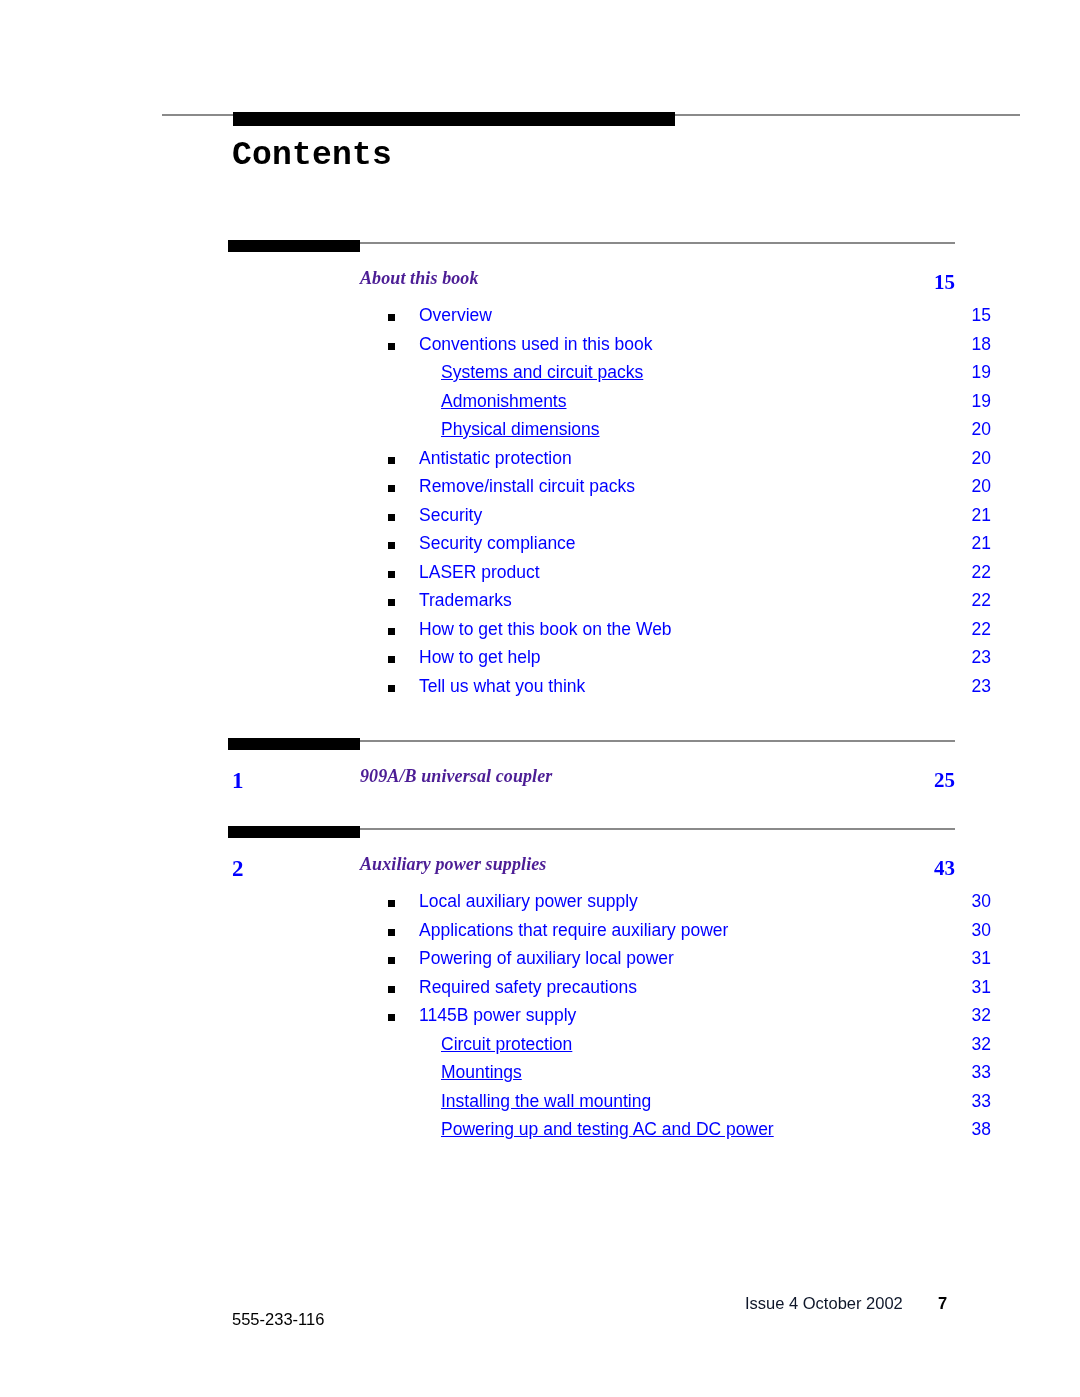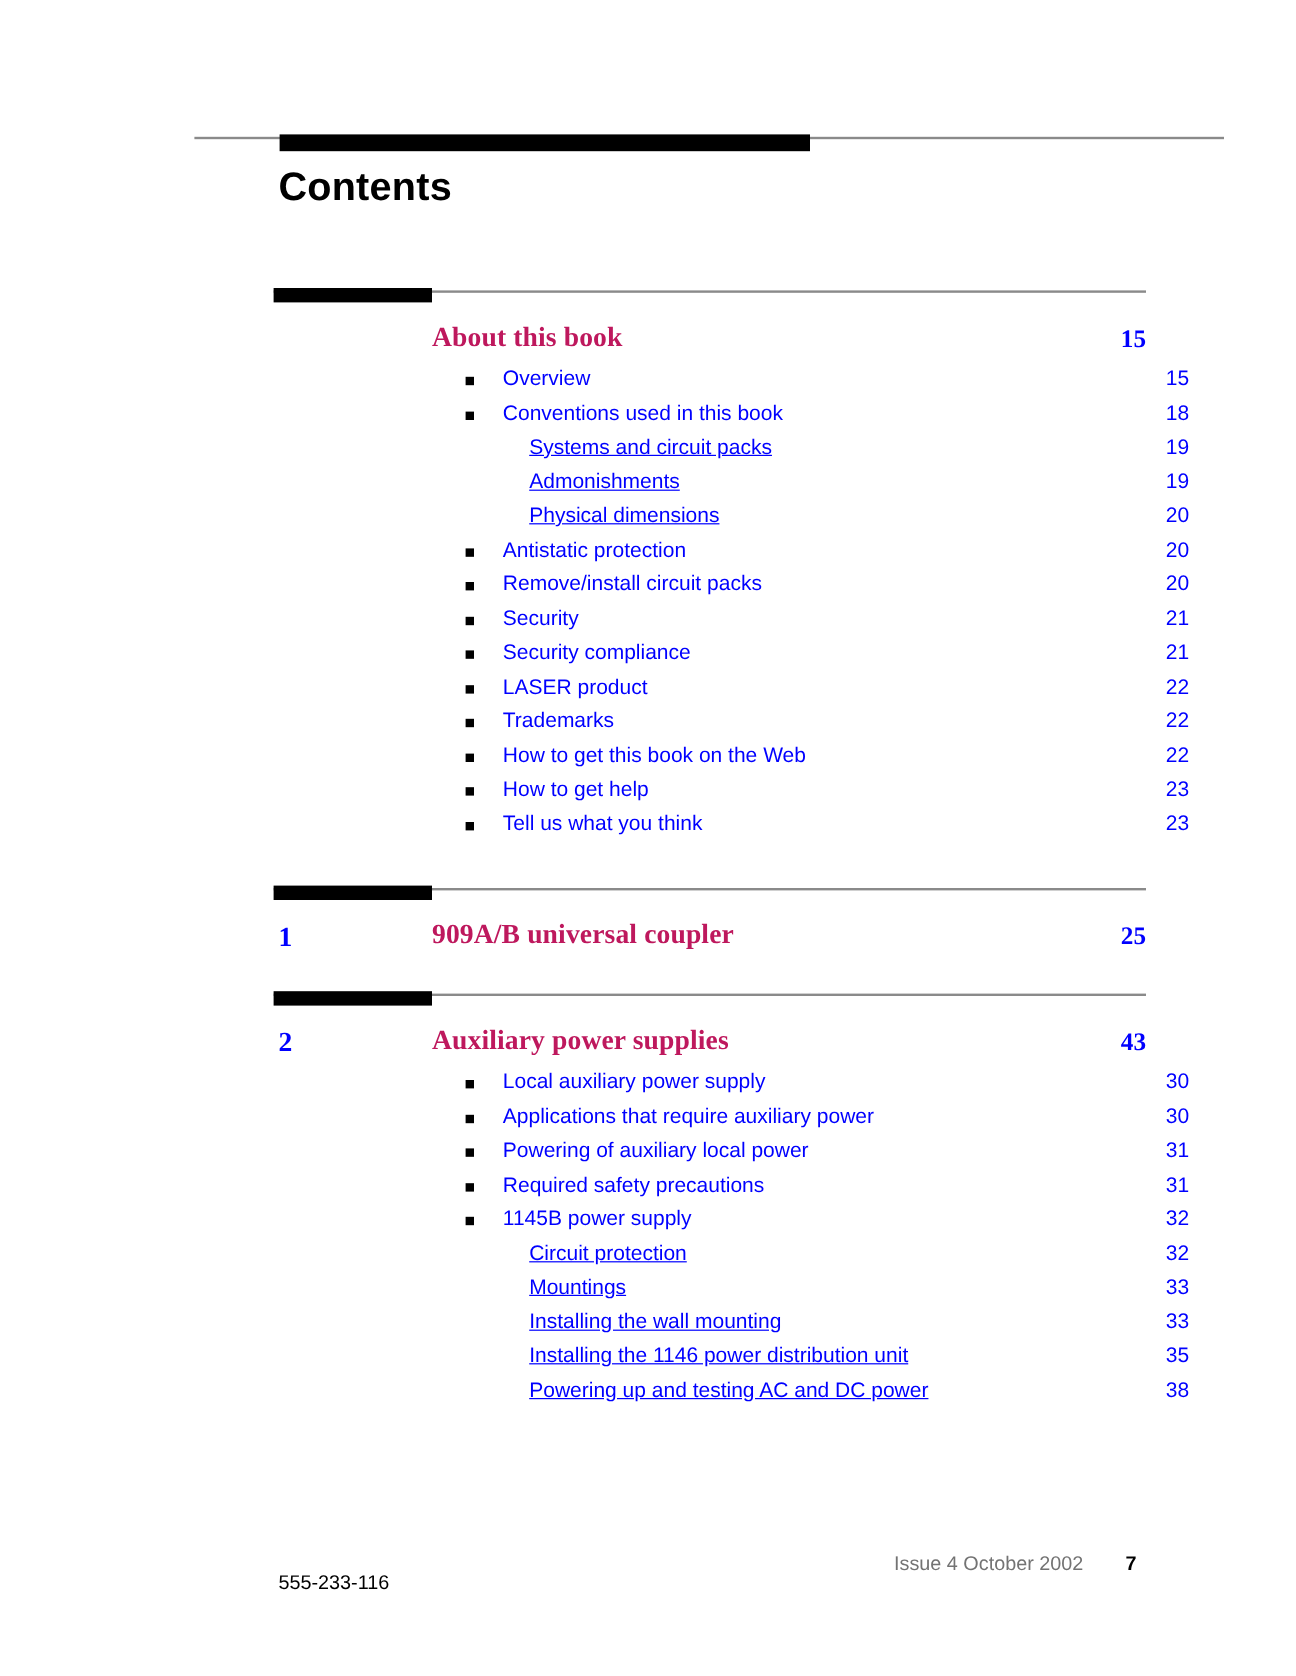--- a/index.html
+++ b/index.html
@@ -39,21 +39,21 @@
     width: 442px;
     height: 14px;
     background: #000000;
   }
 
   
   .page-title {
     position: absolute;
     left: 232px;
     top: 136px;
-    font-family: Liberation Sans, sans-serif;
+    font-family: Liberation Mono, monospace;
     font-weight: bold;
     font-size: 33px;
     line-height: 40px;
     color: #000000;
     letter-spacing: 0.2px;
   }
 
   
   .toc {
     position: absolute;
@@ -102,23 +102,24 @@
     font-weight: bold;
     font-size: 23px;
     color: #0000ff;
   }
   .section-title {
     position: absolute;
     left: 360px;
     top: 18px;
     font-family: "Liberation Serif", serif;
     font-weight: bold;
-    font-size: 23px;
-    color: #be185d;
+    font-size: 18px;
+    color: #4c1d95;
     letter-spacing: 0.1px;
+    font-style: italic;
   }
   .section-page {
     position: absolute;
     left: 855px;
     top: 20px;
     width: 100px;
     text-align: right;
     font-family: "Liberation Serif", serif;
     font-weight: bold;
     font-size: 21px;
@@ -179,21 +180,21 @@
     left: 232px;
     top: 16px;
     font-size: 16.5px;
     color: #000000;
   }
   .footer .issue {
     position: absolute;
     left: 745px;
     top: 0;
     font-size: 16.5px;
-    color: #737373;
+    color: #0f172a;
     text-align: right;
   }
   .footer .folio {
     position: absolute;
     left: 938px;
     top: 0;
     font-size: 16.5px;
     font-weight: bold;
     color: #000000;
   }
@@ -346,24 +347,20 @@
           </div>
           <div class="entry lvl2">
             <span class="label">Mountings</span>
             <span class="pageno">33</span>
           </div>
           <div class="entry lvl2">
             <span class="label">Installing the wall mounting</span>
             <span class="pageno">33</span>
           </div>
           <div class="entry lvl2">
-            <span class="label">Installing the 1146 power distribution unit</span>
-            <span class="pageno">35</span>
-          </div>
-          <div class="entry lvl2">
             <span class="label">Powering up and testing AC and DC power</span>
             <span class="pageno">38</span>
           </div>
         </div>
         <div class="gap-after-entries"></div>
       </div>
     </div>
 
   <div class="footer">
     <span class="doc-id">555-233-116</span>

